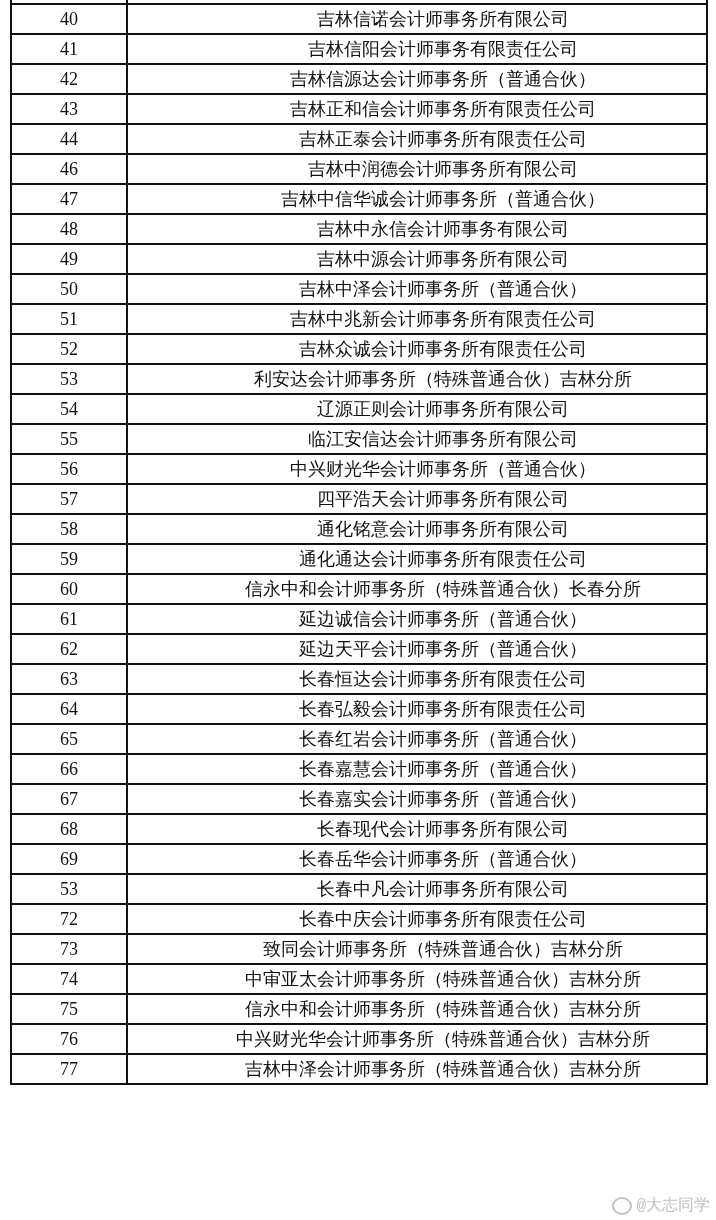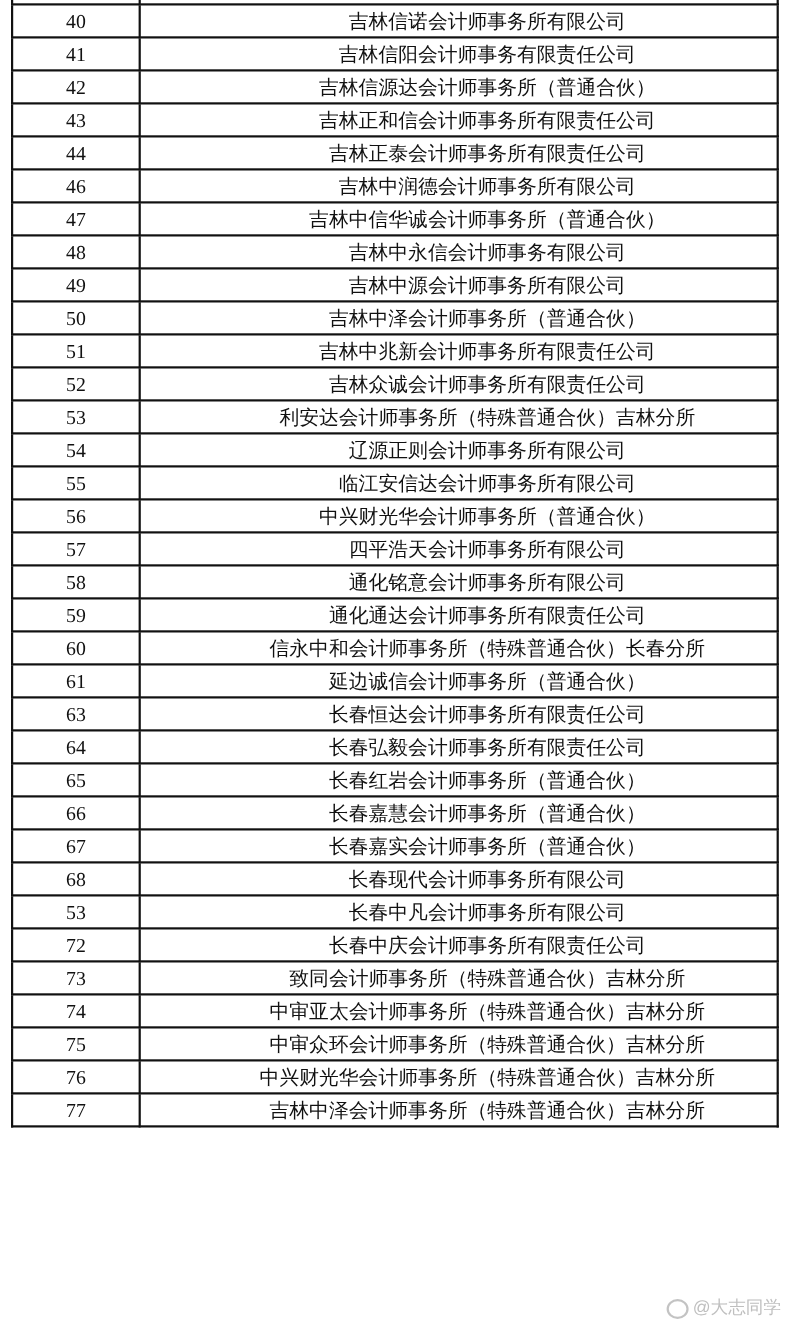--- a/index.html
+++ b/index.html
@@ -3,21 +3,21 @@
 <meta charset="utf-8">
 <style>
   html, body { margin: 0; padding: 0; background: #ffffff; }
   body { width: 716px; height: 1220px; overflow: hidden; position: relative;
          font-family: "Liberation Serif", "DejaVu Serif", serif; color: #111; }
   .table-wrap { position: absolute; left: 10px; top: -27px; width: 698px; }
   table { border-collapse: collapse; width: 698px; table-layout: fixed; }
   td { border: 2px solid #111; height: 28px; padding: 0; font-size: 18px; line-height: 28px; }
   td.num { width: 114px; text-align: center; }
   td.name { padding-left: 52px; text-align: center; white-space: nowrap; }
-  .watermark { position: absolute; right: 6px; bottom: 20px; font-family: Liberation Sans, sans-serif;
+  .watermark { position: absolute; right: 6px; bottom: 4px; font-family: Liberation Mono, monospace;
                font-size: 16px; color: rgba(170,170,170,0.75); white-space: nowrap; }
   .watermark .wb { display: inline-block; width: 16px; height: 14px; border: 2px solid rgba(170,170,170,0.7);
                    border-radius: 50%; margin-right: 4px; vertical-align: middle; }
 </style>
 </head>
 <body>
 
 <div class="table-wrap">
   <table>
     <tbody id="tbody">
@@ -103,20 +103,24 @@
         </tr>
         <tr>
           <td class="num">60</td>
           <td class="name">信永中和会计师事务所（特殊普通合伙）长春分所</td>
         </tr>
         <tr>
           <td class="num">61</td>
           <td class="name">延边诚信会计师事务所（普通合伙）</td>
         </tr>
         <tr>
+          <td class="num">62</td>
+          <td class="name">延边天平会计师事务所（普通合伙）</td>
+        </tr>
+        <tr>
           <td class="num">63</td>
           <td class="name">长春恒达会计师事务所有限责任公司</td>
         </tr>
         <tr>
           <td class="num">64</td>
           <td class="name">长春弘毅会计师事务所有限责任公司</td>
         </tr>
         <tr>
           <td class="num">65</td>
           <td class="name">长春红岩会计师事务所（普通合伙）</td>
@@ -127,38 +131,42 @@
         </tr>
         <tr>
           <td class="num">67</td>
           <td class="name">长春嘉实会计师事务所（普通合伙）</td>
         </tr>
         <tr>
           <td class="num">68</td>
           <td class="name">长春现代会计师事务所有限公司</td>
         </tr>
         <tr>
+          <td class="num">69</td>
+          <td class="name">长春岳华会计师事务所（普通合伙）</td>
+        </tr>
+        <tr>
           <td class="num">53</td>
           <td class="name">长春中凡会计师事务所有限公司</td>
         </tr>
         <tr>
           <td class="num">72</td>
           <td class="name">长春中庆会计师事务所有限责任公司</td>
         </tr>
         <tr>
           <td class="num">73</td>
           <td class="name">致同会计师事务所（特殊普通合伙）吉林分所</td>
         </tr>
         <tr>
           <td class="num">74</td>
           <td class="name">中审亚太会计师事务所（特殊普通合伙）吉林分所</td>
         </tr>
         <tr>
           <td class="num">75</td>
-          <td class="name">中审众环会计师事务所（特殊普通合伙）吉林分所</td>
+          <td class="name">信永中和会计师事务所（特殊普通合伙）吉林分所</td>
         </tr>
         <tr>
           <td class="num">76</td>
           <td class="name">中兴财光华会计师事务所（特殊普通合伙）吉林分所</td>
         </tr>
         <tr>
           <td class="num">77</td>
           <td class="name">吉林中泽会计师事务所（特殊普通合伙）吉林分所</td>
         </tr>
       </tbody>

